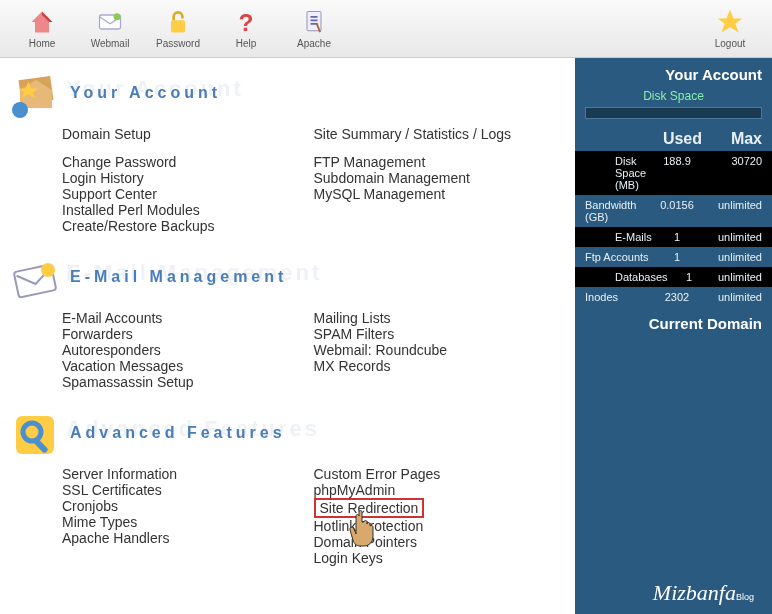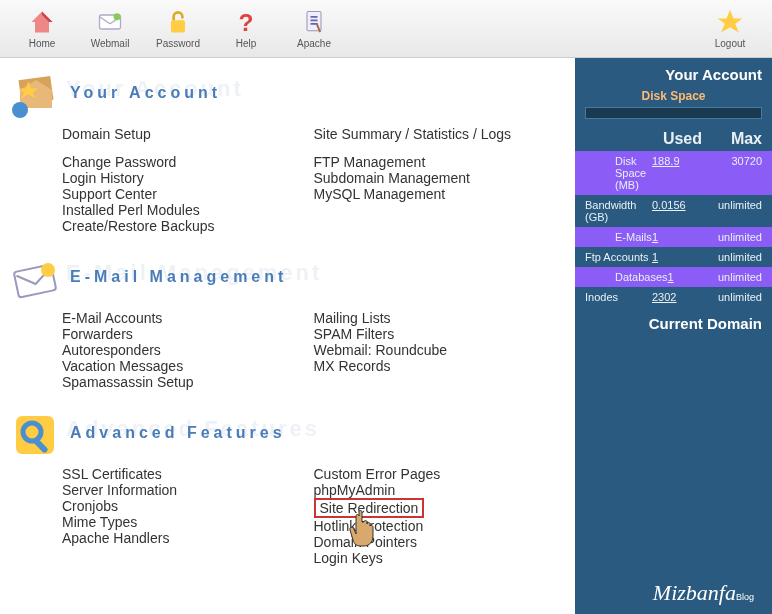--- a/index.html
+++ b/index.html
@@ -16,30 +16,30 @@
 .section-header { position: relative; height: 56px; }
 .section-icon { position: absolute; left: 0; top: 0; width: 52px; height: 52px; }
 .section-title { position: absolute; left: 60px; top: 14px; font-size: 16px; font-weight: bold; color: #4a7db8; letter-spacing: 4px; }
 .section-bg { position: absolute; left: 56px; top: 6px; font-size: 22px; font-weight: bold; color: #eef2f7; letter-spacing: 3px; white-space: nowrap; }
 .cols { display: flex; padding-left: 52px; }
 .col { flex: 1; }
 .link { display: block; color: #333; font-size: 14px; line-height: 16px; text-decoration: none; cursor: pointer; }
 .gap { height: 12px; }
 .highlight { border: 2px solid #cc3333; padding: 0 4px; display: inline-block; }
 .sidebar-title { text-align: right; font-size: 15px; font-weight: bold; color: #fff; padding: 8px 10px 4px; }
-.sidebar-sub { text-align: center; font-size: 12px; font-weight: bold; padding: 2px 0; color: #fdba74; }
+.sidebar-sub { text-align: center; font-size: 12px; font-weight: normal; padding: 2px 0; color: #86efac; }
 .progress { height: 12px; background: #1a3a52; border: 1px solid #4a7a9a; margin: 2px 10px 8px; }
 .stat-head { display: flex; font-size: 16px; font-weight: bold; padding: 3px 10px; color: #e8f0f6; }
 .stat-head span:first-child { flex: 1; }
 .stat-head span:nth-child(2) { width: 50px; text-align: right; }
 .stat-head span:nth-child(3) { width: 60px; text-align: right; }
 .stat-row { display: flex; font-size: 11px; padding: 4px 10px; color: #e8f0f6; }
-.stat-row.alt { background: #8b5cf6; padding-left: 40px; }
+.stat-row.alt { background: #000000; padding-left: 40px; }
 .stat-row span:first-child { flex: 1; }
-.stat-row span:nth-child(2) { width: 50px; text-align: left; text-decoration: underline; }
+.stat-row span:nth-child(2) { width: 50px; text-align: center; }
 .stat-row span:nth-child(3) { width: 60px; text-align: right; }
 .footer-logo { position: absolute; bottom: 8px; right: 18px; font-family: 'Brush Script MT', cursive; font-size: 22px; font-style: italic; color: #fff; }
 .footer-blog { font-size: 9px; font-style: normal; font-family: Arial; }
 .cursor-hand { position: absolute; left: 345px; top: 450px; width: 32px; height: 40px; z-index: 10; pointer-events: none; }
 </style>
 </head>
 <body>
 
 <div class="toolbar">
   <div class="tool-item">
@@ -153,22 +153,22 @@
         <svg class="section-icon" viewBox="0 0 52 52">
             <rect fill="#fc4" x="6" y="6" width="38" height="38" rx="6"></rect>
             <circle fill="none" stroke="#4a90d0" stroke-width="5" cx="22" cy="22" r="9"></circle>
             <rect fill="#4a90d0" x="28" y="28" width="6" height="16" rx="3" transform="rotate(-45 31 36)"></rect>
           </svg>
         <div class="section-bg">Advanced Features</div>
         <div class="section-title">Advanced Features</div>
       </div>
       <div class="cols">
         <div class="col">
+            <a class="link">Server Information</a>
             <a class="link">SSL Certificates</a>
-            <a class="link">Server Information</a>
             <a class="link">Cronjobs</a>
             <a class="link">Mime Types</a>
             <a class="link">Apache Handlers</a>
           </div>
         <div class="col" id="adv-right">
             <a class="link">Custom Error Pages</a>
             <a class="link">phpMyAdmin</a>
             <div><a class="link highlight">Site Redirection</a></div>
             <a class="link">Hotlink Protection</a>
             <a class="link">Domain Pointers</a>

